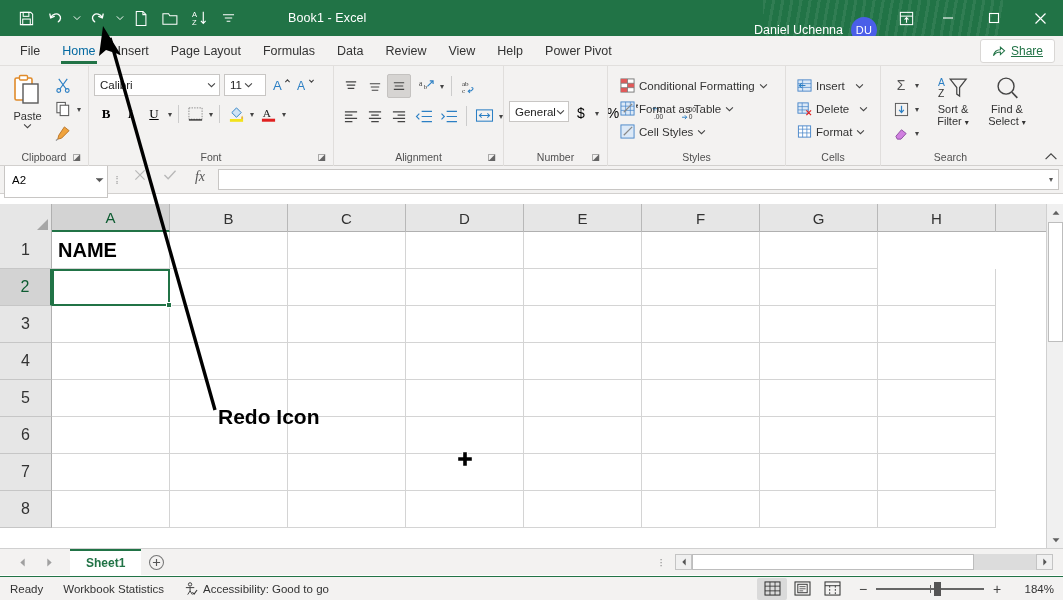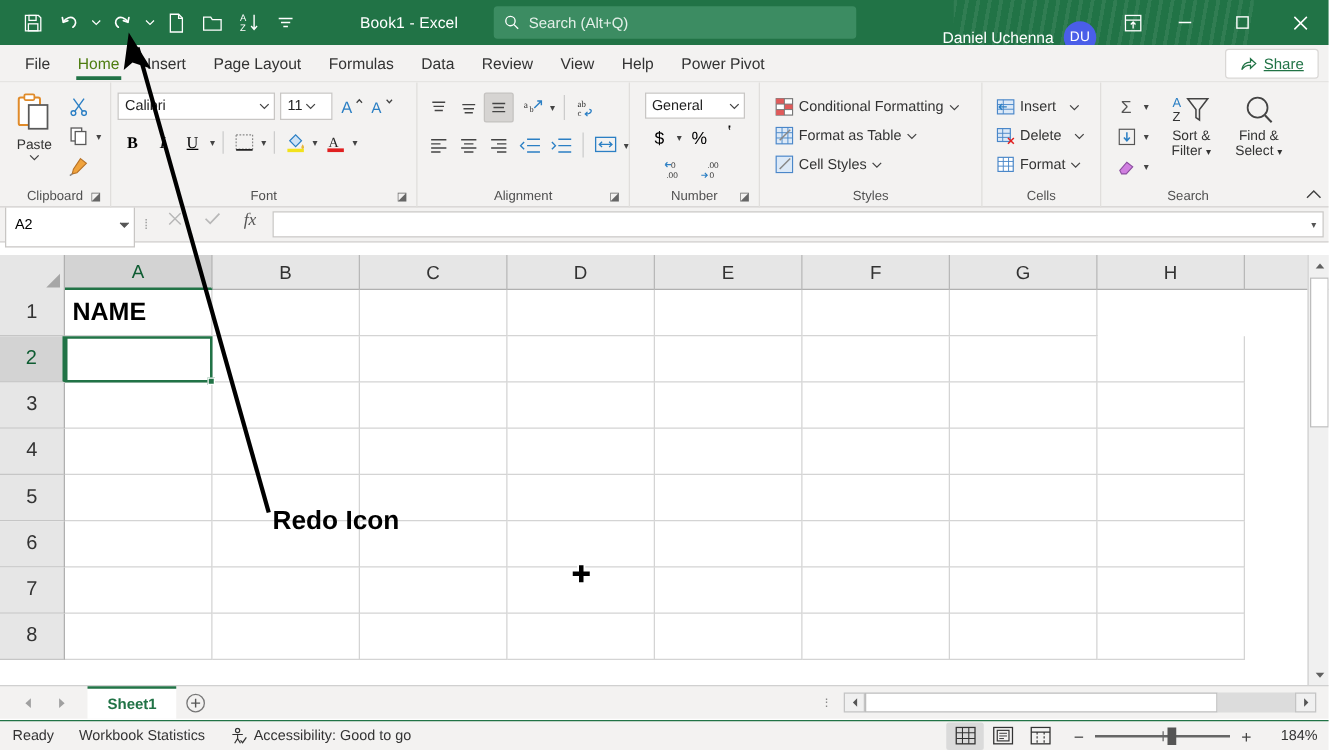--- a/index.html
+++ b/index.html
@@ -40,21 +40,21 @@
   .ribdisp { position: absolute; right: 142px; top: 6px; width: 30px; height: 24px;
     display: flex; align-items: center; justify-content: center; cursor: pointer; }
   .wbtns { position: absolute; right: 0; top: 0; height: 36px; display: flex; }
   .wbtn { width: 46px; height: 36px; display: flex; align-items: center; justify-content: center; cursor: pointer; }
 
   
   .menubar { height: 30px; background: #f3f2f1; display: flex; align-items: center;
     padding-left: 9px; position: relative; border-bottom: 1px solid #e1dfdd; }
   .mtab { font-size: 12.5px; color: #333; padding: 0 11px; height: 30px; line-height: 30px;
     cursor: pointer; position: relative; white-space: nowrap; }
-  .mtab.active { color: #4d7c0f; font-weight: normal; }
+  .mtab.active { color: #0369a1; font-weight: normal; }
   .mtab.active::after { content: ""; position: absolute; left: 10px; right: 10px; bottom: 2px;
     height: 2.5px; background: #217346; }
   .sharebtn { position: absolute; right: 8px; top: 3px; height: 24px; padding: 0 11px;
     background: #fff; border: 1px solid #d9d7d5; border-radius: 3px; display: flex;
     align-items: center; gap: 5px; font-size: 12px; color: #217346; cursor: pointer; text-decoration: underline; }
 
   
   .ribbon { height: 100px; background: #f3f2f1; display: flex; position: relative;
     border-bottom: 1px solid #d2d0ce; }
   .rgroup { height: 100px; display: flex; flex-direction: column; position: relative;
@@ -233,27 +233,20 @@
       </div>
       <div class="qbtn">
         <svg width="15" height="12" viewBox="0 0 16 13">
             <path d="M2 3h12 M4 6.5h8 M6 10h4" fill="none" stroke="#fff" stroke-width="1.2"></path>
           </svg>
       </div>
     </div>
 
     <div class="wtitle">Book1  -  Excel</div>
 
-    <div class="searchbox">
-      <svg width="14" height="14" viewBox="0 0 16 16">
-          <circle cx="6.6" cy="6.6" r="4.6" fill="none" stroke="#fff" stroke-width="1.3"></circle>
-          <path d="M10.1 10.1 L14.2 14.2" stroke="#fff" stroke-width="1.3"></path>
-        </svg>
-      <input value="" placeholder="Search (Alt+Q)" style="">
-    </div>
 
     <div class="acct">
       <span class="acct-name">Daniel Uchenna</span>
       <span class="avatar">DU</span>
     </div>
 
     <div class="ribdisp">
       <svg width="17" height="17" viewBox="0 0 18 18">
           <rect x="2.5" y="2.5" width="13" height="13" fill="none" stroke="#fff" stroke-width="1.1"></rect>
           <path d="M2.5 6.5h13" stroke="#fff" stroke-width="1.1"></path>
@@ -489,21 +482,21 @@
           <span class="cb">▾</span>
         </div>
       </div>
       <div class="rg-label">
         <span>Alignment</span>
         <span class="rg-dialog">◪</span>
       </div>
     </div>
 
     <div class="rgroup" style="width:104px">
-      <div class="rg-body" style="flex-direction:column;padding-top:4px;align-items:center">
+      <div class="rg-body" style="flex-direction:row;padding-top:4px;align-items:center">
         <div class="numsel">
           <span>General</span>
           <svg width="9" height="6" viewBox="0 0 10 7">
               <path d="M1 1.5 L5 5.5 L9 1.5" fill="none" stroke="#444" stroke-width="1.2"></path>
             </svg>
         </div>
         <div class="smrow" style="margin-top:3px">
           <div class="smbtn" style="width:20px;font-size:14px">
               <span>$</span>
             </div>

